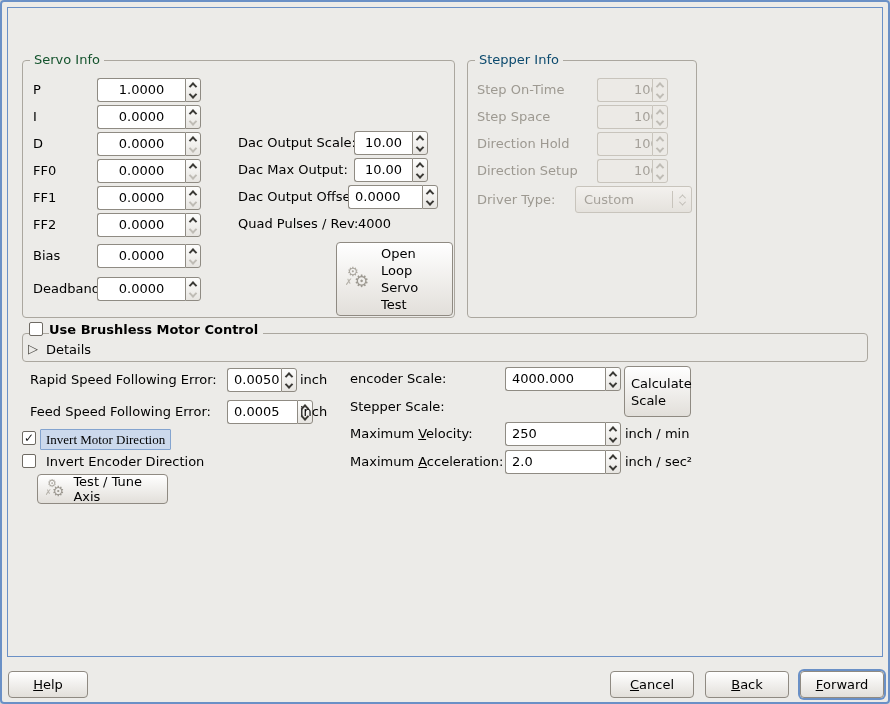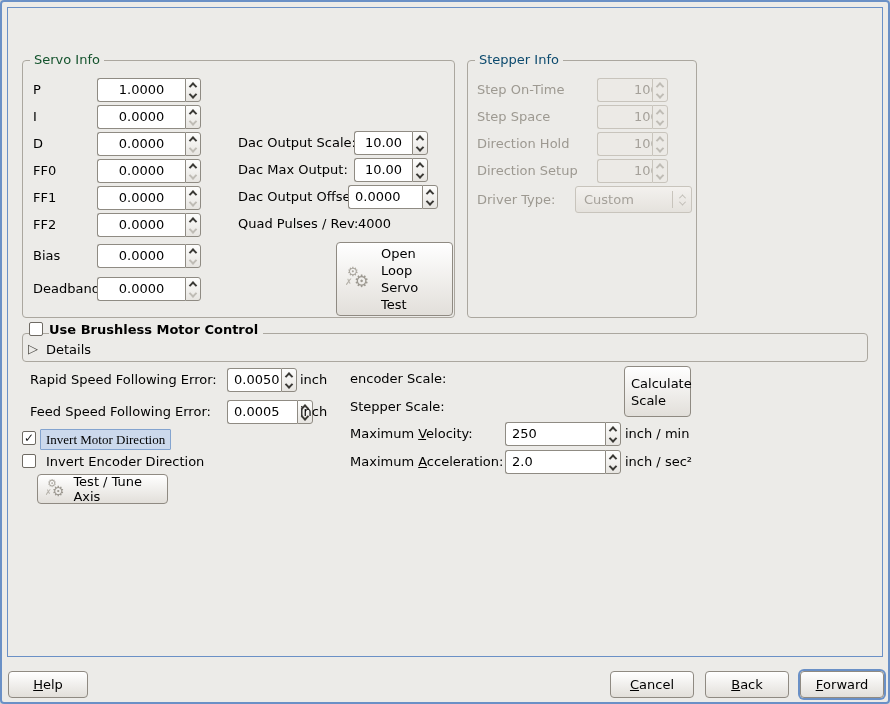--- a/index.html
+++ b/index.html
@@ -338,20 +338,31 @@
           <i class="chv up"></i>
         </span>
       <span class="cell">
           <i class="chv dn"></i>
         </span>
     </span>
   </div>
   <span class="lbl" style="left:300px;top:400px;">inch</span>
 
   <span class="lbl" style="left:350px;top:367px;">encoder Scale:</span>
+  <div class="spin" style="left:505px;top:367px;width:116px;">
+    <span class="entry">4000.000</span>
+    <span class="arrows">
+      <span class="cell">
+          <i class="chv up"></i>
+        </span>
+      <span class="cell">
+          <i class="chv dn"></i>
+        </span>
+    </span>
+  </div>
   <div class="btn multi-line" style="left:624px;top:366px;width:67px;height:51px;align-items:flex-start;padding-left:6px;">
     <span>Calculate</span>
     <span>Scale</span>
   </div>
 
   <span class="lbl" style="left:350px;top:395px;">Stepper Scale:</span>
 
   <span class="lbl" style="left:350px;top:422px;">Maximum <u>V</u>elocity:</span>
   <div class="spin" style="left:505px;top:422px;width:116px;">
     <span class="entry">250</span>

